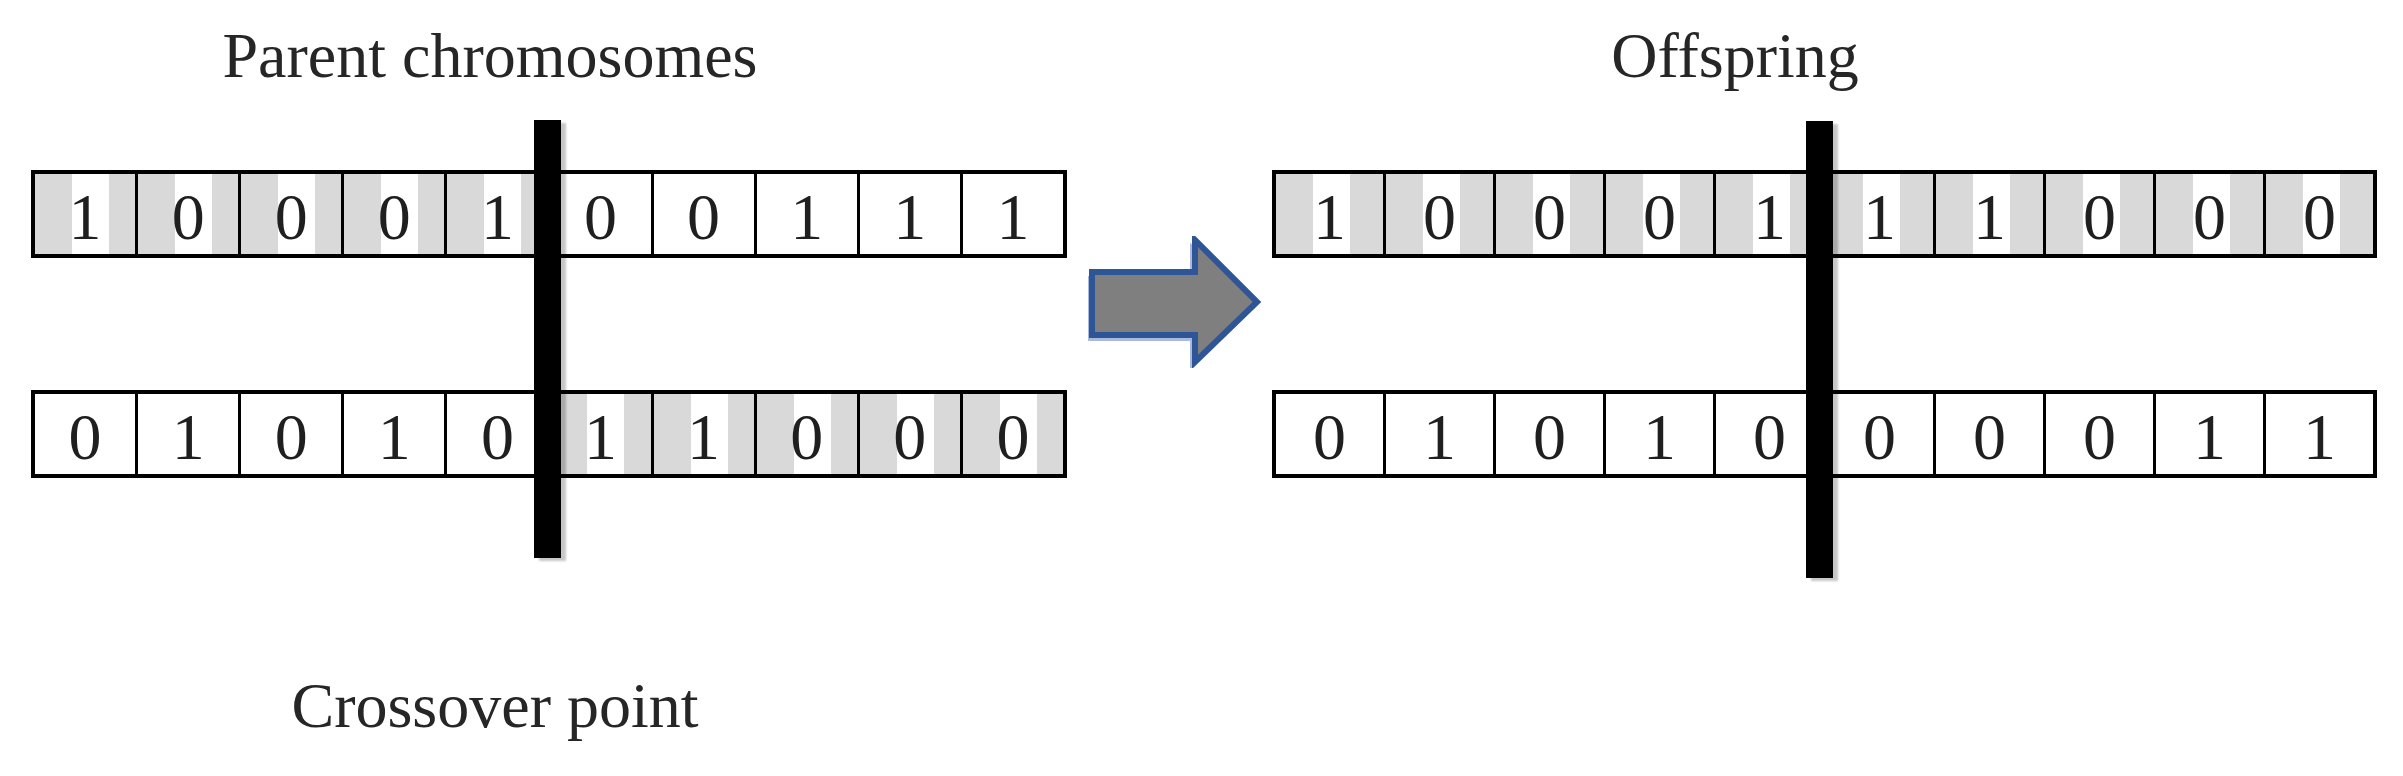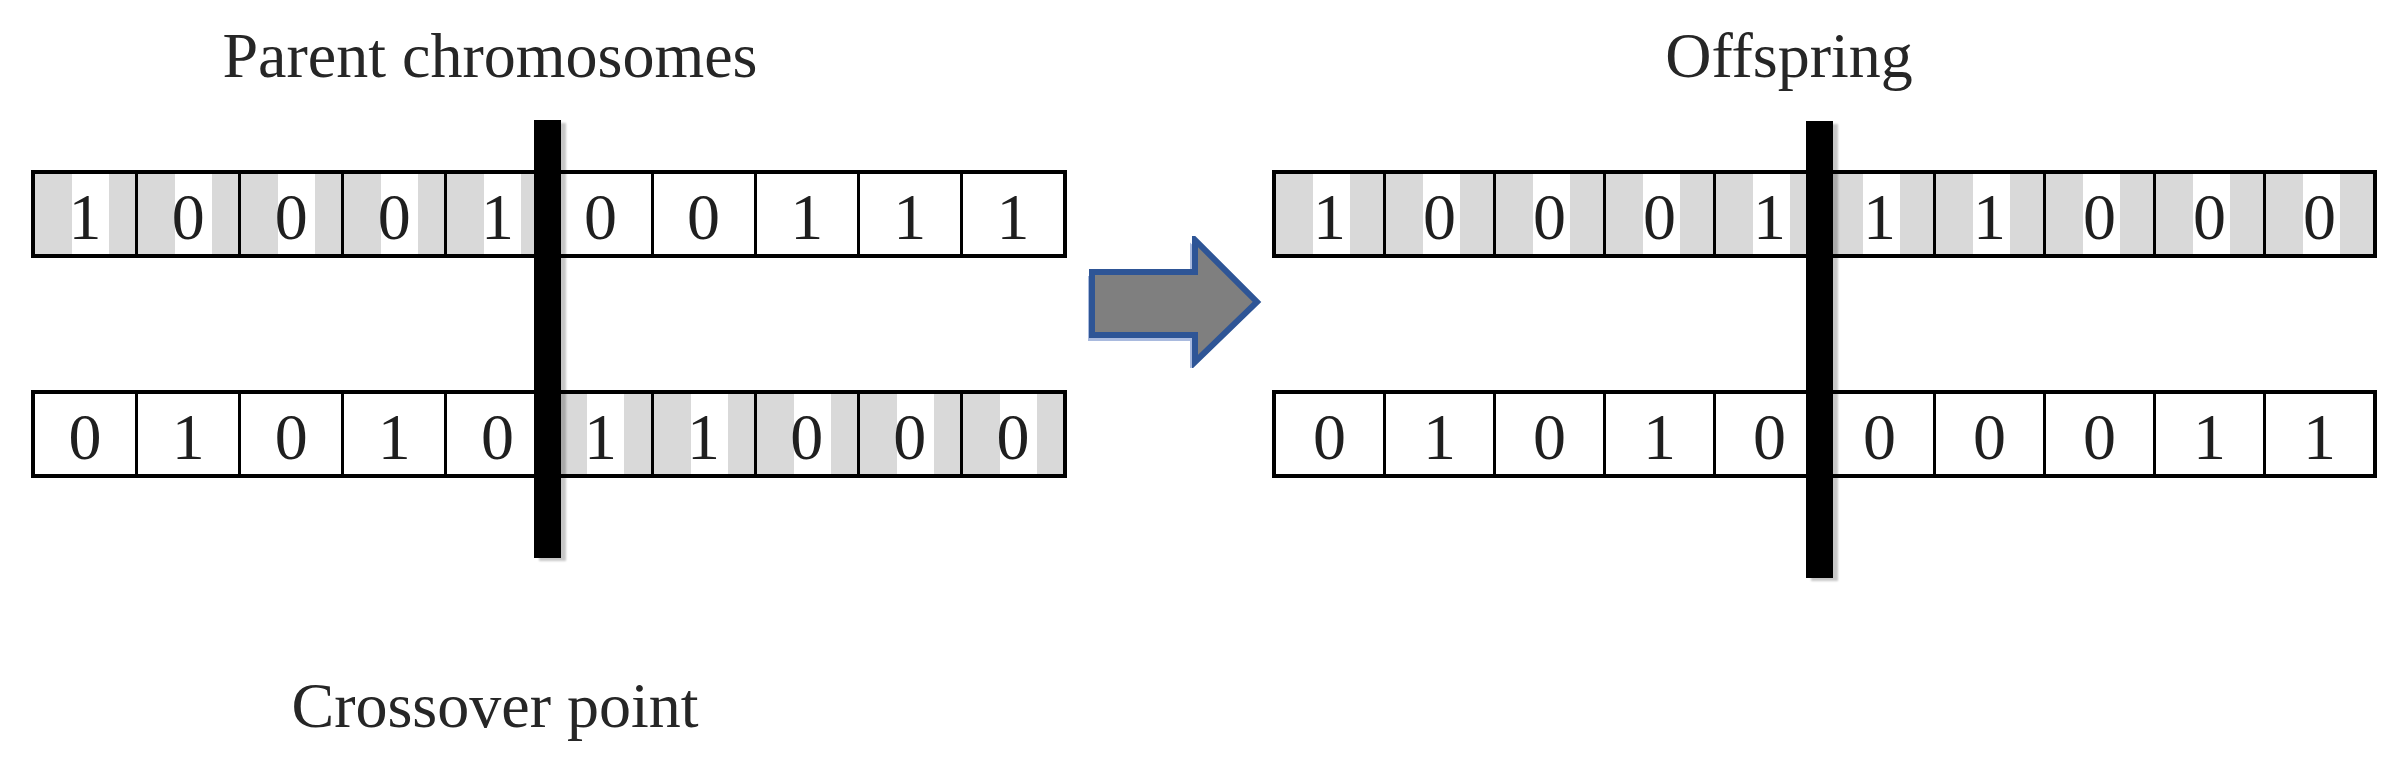--- a/index.html
+++ b/index.html
@@ -12,21 +12,21 @@
   }
   .title{
     position:absolute;
     font-size:64px;
     color:#262626;
     text-align:center;
     white-space:nowrap;
     line-height:1.2;
   }
   #title-left{left:190px;top:18px;width:600px;font-family:Liberation Serif, serif;}
-  #title-right{left:1489px;top:18px;width:600px;}
+  #title-right{left:1435px;top:18px;width:600px;}
   #crossover-label{left:195px;top:668px;width:600px;}
 
   .chromosome-row{
     position:absolute;
     height:88px;
     box-sizing:border-box;
     border:4px solid #000000;
     background:#ffffff;
     display:flex;
     z-index:1;

